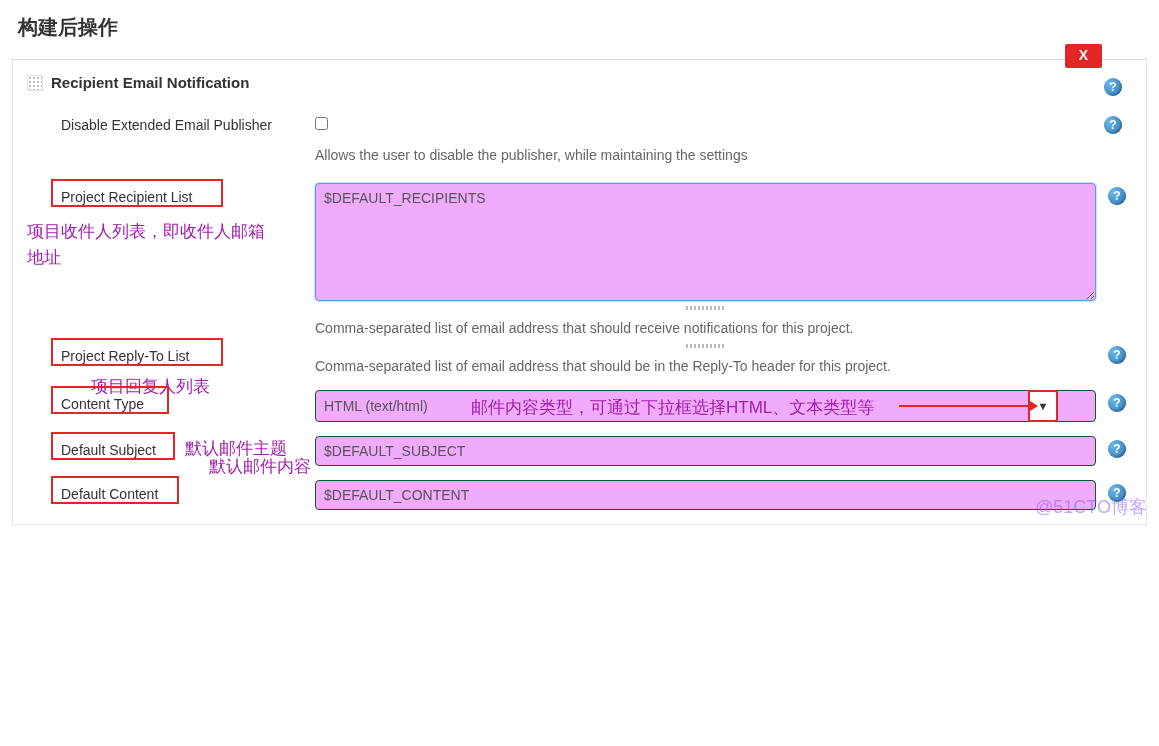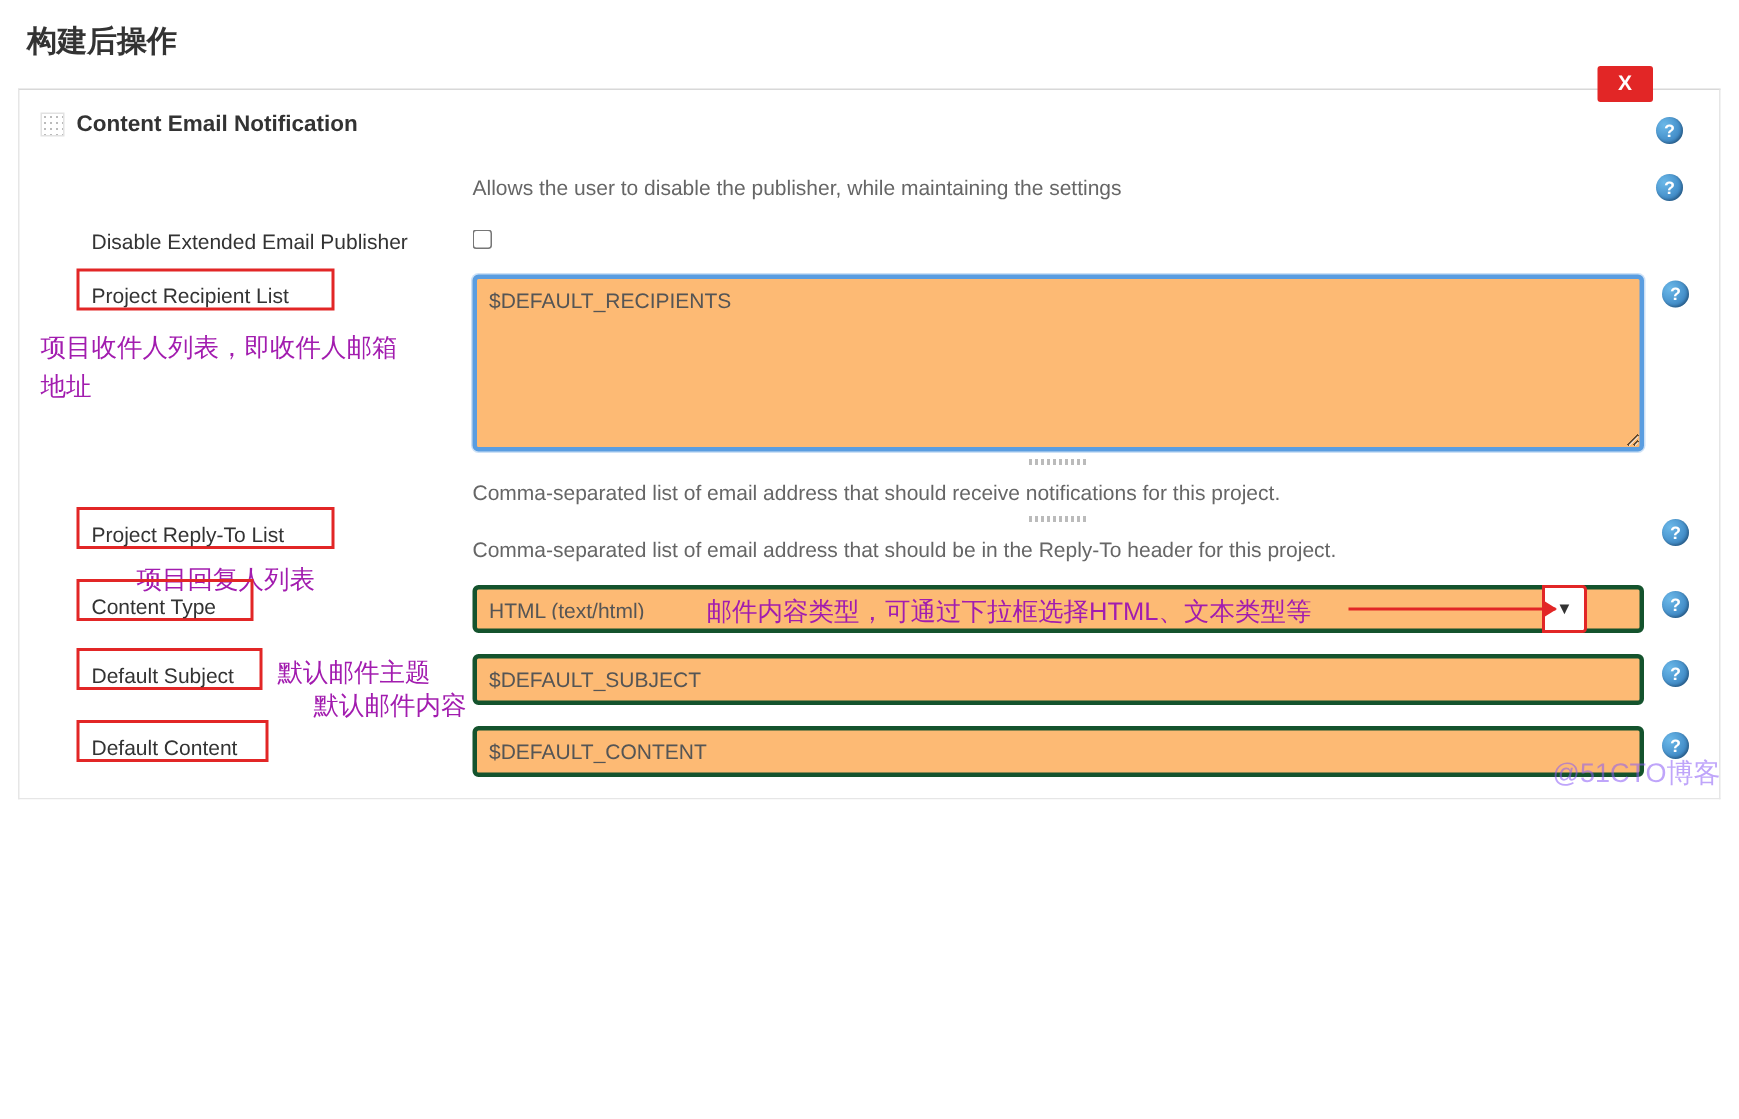--- a/index.html
+++ b/index.html
@@ -97,26 +97,26 @@
       top: 4px;
     }
     .hint {
       color: #666;
       font-size: 14px;
       margin-top: 6px;
       margin-bottom: 6px;
     }
     input[type=text], select, textarea {
       width: 100%;
-      border: 3px solid #14532d;
+      border: 1px solid #14532d;
       border-radius: 4px;
       padding: 6px 8px;
       font-size: 14px;
       font-family: inherit;
-      background: #fdba74;
+      background: #f0abfc;
       color: #555;
     }
     textarea {
       height: 118px;
       resize: both;
     }
     .focused {
       border-color: #5a9de0 !important;
       box-shadow: 0 0 0 1px rgba(90,157,224,.3);
     }
@@ -191,35 +191,35 @@
 <div class="section-header">构建后操作</div>
 
 <div class="config-box">
 
   <div class="delete-x">X</div>
   <span class="help-icon h1">?</span>
   <span class="help-icon h2">?</span>
 
   <div class="step-header">
     <span class="drag-handle"></span>
-    <span class="step-title">Content Email Notification</span>
+    <span class="step-title">Recipient Email Notification</span>
   </div>
 
   <div class="form-rows">
 
-    <div class="row">
-      <div class="label-col"></div>
-      <div class="field-col">
-        <div class="hint">Allows the user to disable the publisher, while maintaining the settings</div>
-      </div>
-    </div>
     <div class="row">
       <div class="label-col">Disable Extended Email Publisher</div>
       <div class="field-col checkbox-cell">
         <input type="checkbox" style="">
+      </div>
+    </div>
+    <div class="row">
+      <div class="label-col"></div>
+      <div class="field-col">
+        <div class="hint">Allows the user to disable the publisher, while maintaining the settings</div>
       </div>
     </div>
 
 
     <div class="row" style="margin-top:14px">
       <div class="label-col" style="position:relative">
         <span style="display:inline-block;position:relative;z-index:1">Project Recipient List</span>
         <span class="anno-box" style="left:-2px;top:-4px;width:172px;height:28px"></span>
         <span class="anno-text" style="left:-26px;top:36px;width:250px">项目收件人列表，即收件人邮箱地址</span>
       </div>

